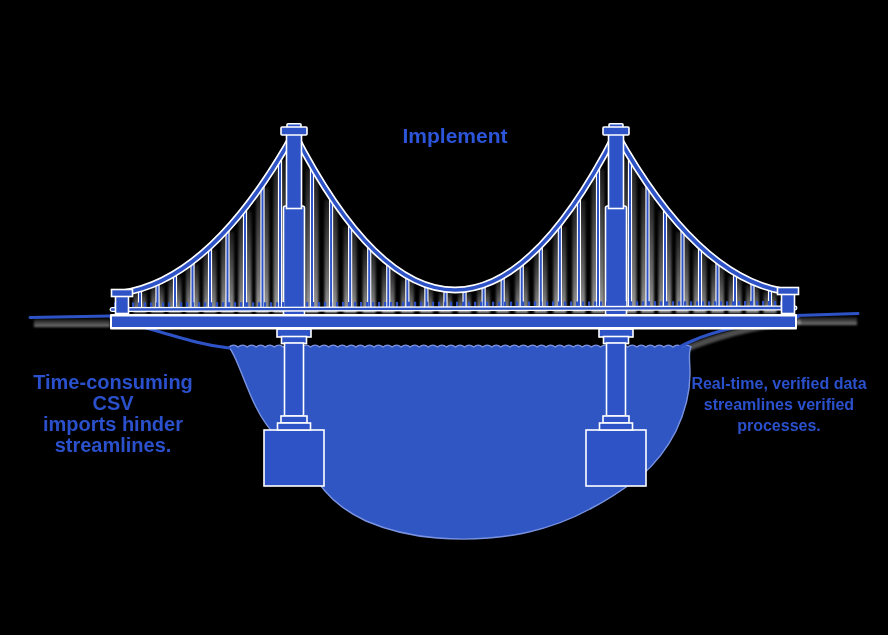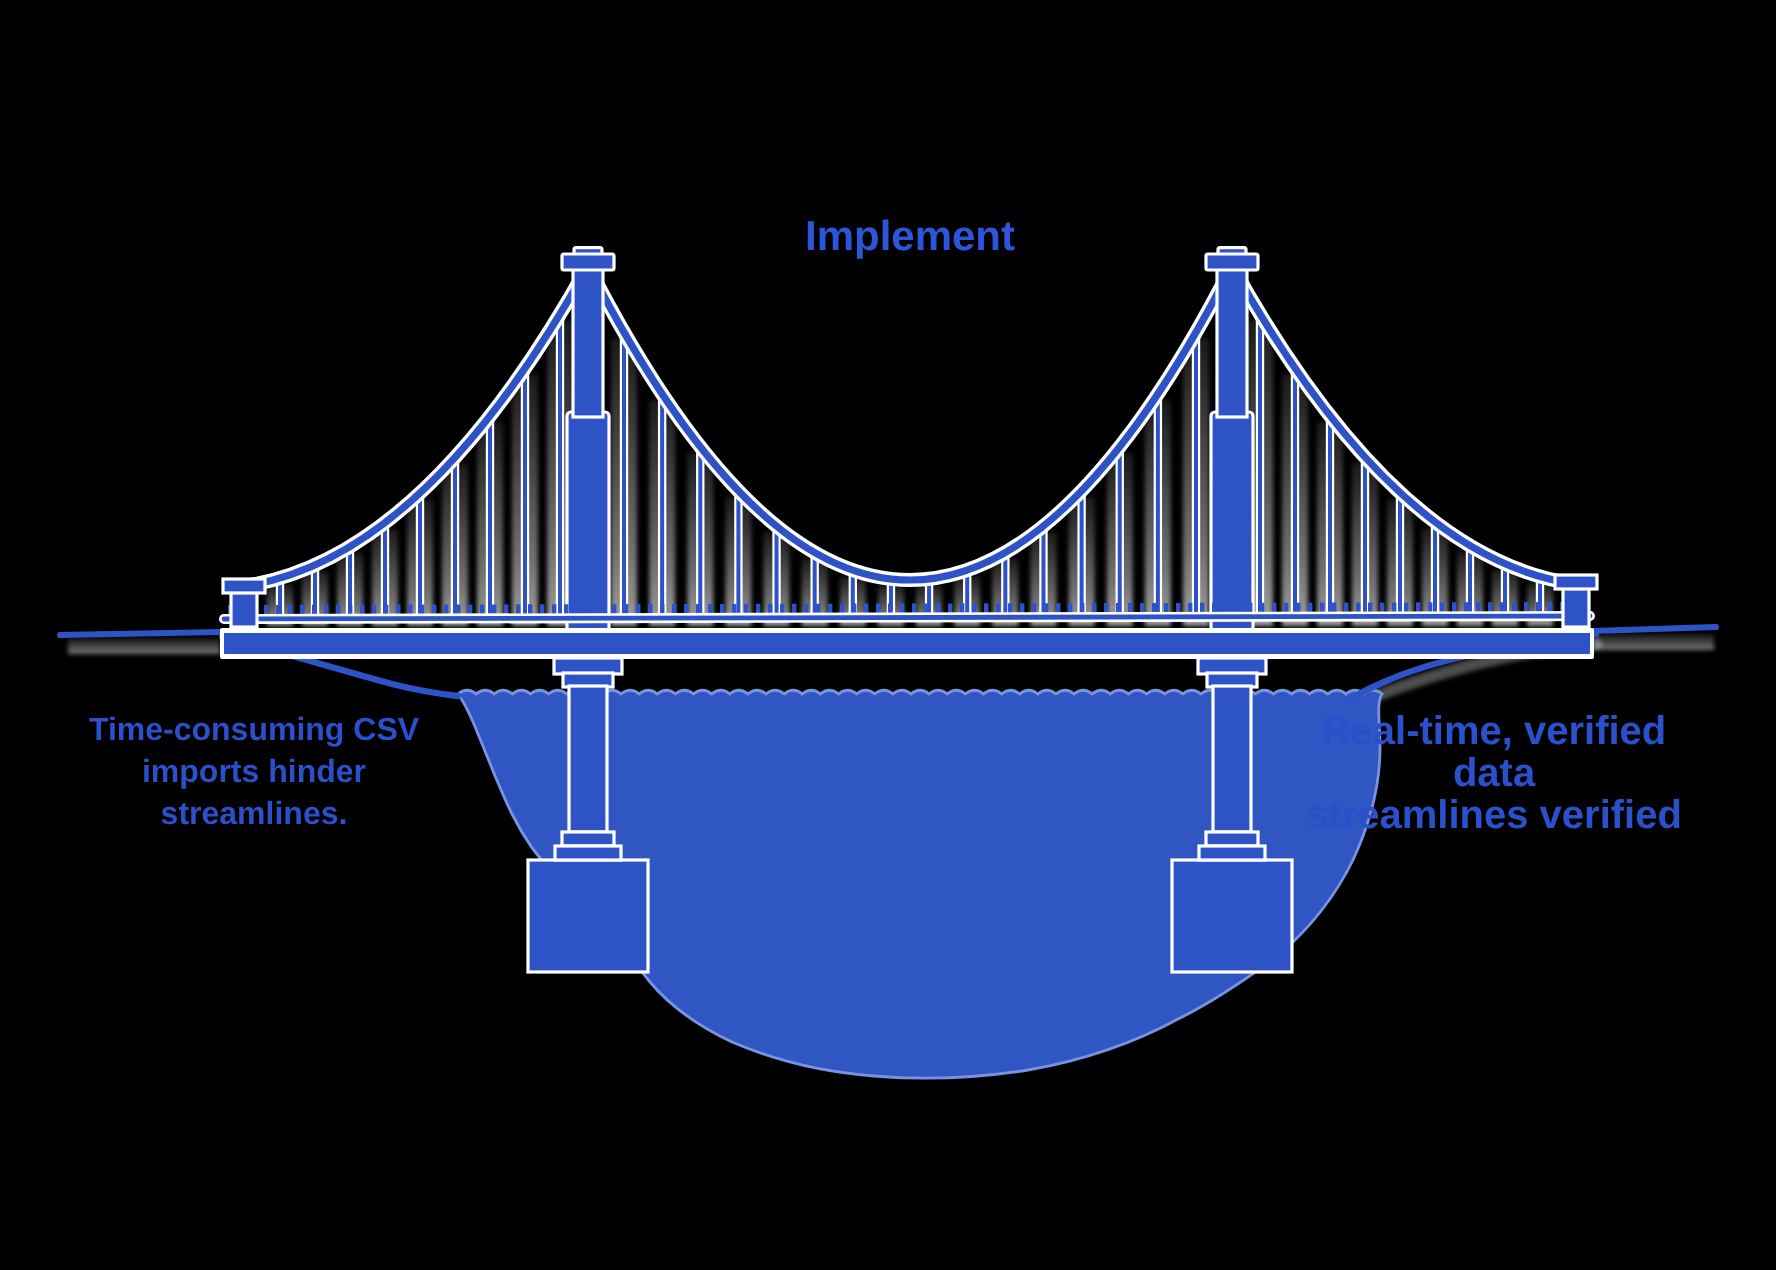--- a/index.html
+++ b/index.html
@@ -1,22 +1,22 @@
 <!DOCTYPE html>
 <html style="--background: #000000; --bridge-blue: #2E53C6; --water-blue: #2F56C3; --water-edge: #7A93E0; --outline-white: #FFFFFF; --title-blue: #2C55DA; --note-blue: #2B50CC;"><head>
 <meta charset="utf-8">
 <style>
   html,body{margin:0;padding:0;background:#000;}
   .stage{position:relative;width:888px;height:635px;background:var(--background,#000);overflow:hidden;
          font-family:"Liberation Sans",sans-serif;}
   .stage svg{position:absolute;left:0;top:0;}
-  .note{position:absolute;text-align:center;font-weight:bold;color:var(--note-blue);}
+  .note{position:absolute;text-align:center;font-weight:bold;color:var(--note-blue);margin-top:17px;}
   #title-block{left:373px;top:107px;width:164px;font-size:21px;line-height:23px;color:var(--title-blue);}
-  #left-note{left:34px;top:355px;width:186px;font-size:16px;line-height:21px;}
-  #right-note{left:652px;top:356px;width:190px;font-size:20px;line-height:21px;}
+  #left-note{left:20px;top:355px;width:186px;font-size:20px;line-height:21px;}
+  #right-note{left:684px;top:356px;width:190px;font-size:16px;line-height:21px;}
 
   
   .outlined{fill:var(--bridge-blue);stroke:var(--outline-white);stroke-width:1.6;}
   .water{fill:var(--water-blue);stroke:var(--water-edge);stroke-width:1.4;}
   .shore{stroke:var(--bridge-blue);stroke-width:3.2;fill:none;stroke-linecap:round;}
   .blue3{stroke:var(--bridge-blue);stroke-width:3;fill:none;stroke-linecap:round;}
   .posts{stroke:var(--bridge-blue);stroke-width:5;stroke-dasharray:2.2 3.8;fill:none;}
   .rail-under{stroke:var(--outline-white);stroke-width:5;fill:none;stroke-linecap:round;}
   .rail-over{stroke:var(--bridge-blue);stroke-width:2.4;fill:none;stroke-linecap:round;}
   .cable-under{stroke:var(--outline-white);stroke-width:7;fill:none;stroke-linecap:round;}
@@ -212,14 +212,15 @@
 
   <div id="left-note" class="note">
     <div>Time-consuming CSV</div>
     <div>imports hinder</div>
     <div>streamlines.</div>
   </div>
 
   <div id="right-note" class="note">
     <div>Real-time, verified data</div>
     <div>streamlines verified</div>
+    <div>processes.</div>
   </div>
 </div>
 
 </body></html>

